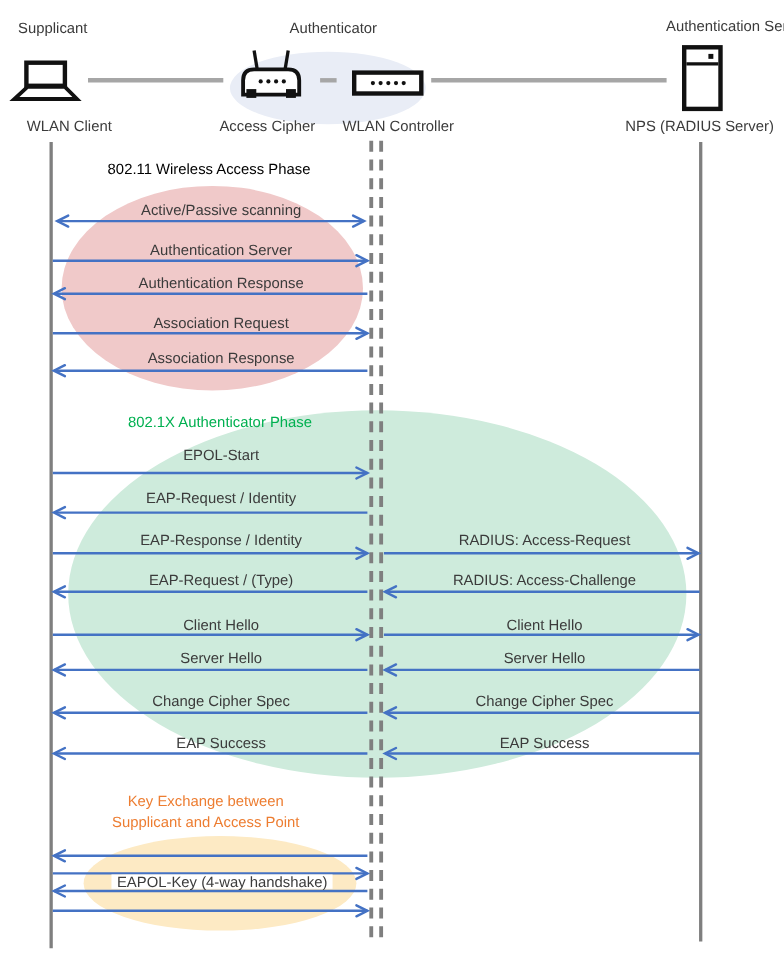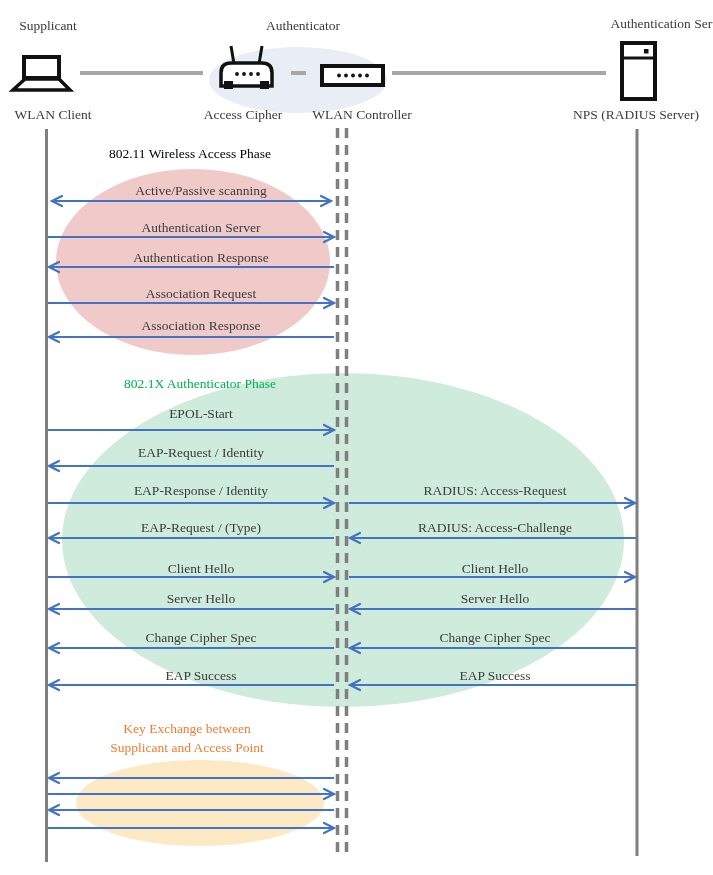--- a/index.html
+++ b/index.html
@@ -1,17 +1,17 @@
 <!DOCTYPE html>
 <html><head>
 <meta charset="utf-8">
 <style>
   html,body{margin:0;padding:0;background:#fff;}
   .canvas{position:relative;width:713px;height:875px;background:#ffffff;overflow:hidden;
-          font-family:Liberation Serif, serif;}
+          font-family:Liberation Sans, sans-serif;}
   .canvas svg{position:absolute;left:0;top:0;}
   .lbl{position:absolute;transform:translateX(-50%);white-space:nowrap;
        font-size:13.5px;line-height:14px;color:#3b3b3b;text-align:center;}
   .role{color:#3a3a3a;}
   .phase-red{color:#000000;}
   .phase-green{color:#00B050;}
   .phase-orange{color:#ED7D31;}
   .key-label{background:#ffffff;padding:0 5px;line-height:13px;}
 </style>
 </head>
@@ -97,21 +97,21 @@
       <rect x="622" y="43" width="33" height="56" fill="#fff" stroke="#111" stroke-width="4"></rect>
       <line x1="624" y1="58" x2="653" y2="58" stroke="#111" stroke-width="3"></line>
       <rect x="644" y="49" width="4.5" height="4.5" fill="#111"></rect>
     </g>
   </svg>
 
   <div class="lbl role" style="left:48px;top:19px;">Supplicant</div>
   <div class="lbl role" style="left:303px;top:19px;">Authenticator</div>
   <div class="lbl role" style="left:634px;top:17px;margin-left:36px;">Authentication Server</div>
 
-  <div class="lbl" style="left:53px;top:108px;">WLAN Client</div>
+  <div class="lbl" style="left:63px;top:108px;">WLAN Client</div>
   <div class="lbl" style="left:243px;top:108px;">Access Cipher</div>
   <div class="lbl" style="left:362px;top:108px;">WLAN Controller</div>
   <div class="lbl" style="left:636px;top:108px;">NPS (RADIUS Server)</div>
 
   <div class="lbl phase-red" style="left:190px;top:147px;">802.11 Wireless Access Phase</div>
   <div class="lbl phase-green" style="left:200px;top:377px;">802.1X Authenticator Phase</div>
   <div class="lbl phase-orange" style="left:187px;top:722px;">Key Exchange between</div>
   <div class="lbl phase-orange" style="left:187px;top:741px;">Supplicant and Access Point</div>
 
   <div class="lbl" style="left:201px;top:184px;">Active/Passive scanning</div>
@@ -129,14 +129,15 @@
   <div class="lbl" style="left:201px;top:631px;">Change Cipher Spec</div>
   <div class="lbl" style="left:201px;top:669px;">EAP Success</div>
 
   <div class="lbl" style="left:495px;top:484px;">RADIUS: Access-Request</div>
   <div class="lbl" style="left:495px;top:521px;">RADIUS: Access-Challenge</div>
   <div class="lbl" style="left:495px;top:562px;">Client Hello</div>
   <div class="lbl" style="left:495px;top:592px;">Server Hello</div>
   <div class="lbl" style="left:495px;top:631px;">Change Cipher Spec</div>
   <div class="lbl" style="left:495px;top:669px;">EAP Success</div>
 
+  <div class="lbl key-label" style="left:202px;top:795px;">EAPOL-Key (4-way handshake)</div>
 
 </div>
 
 </body></html>

